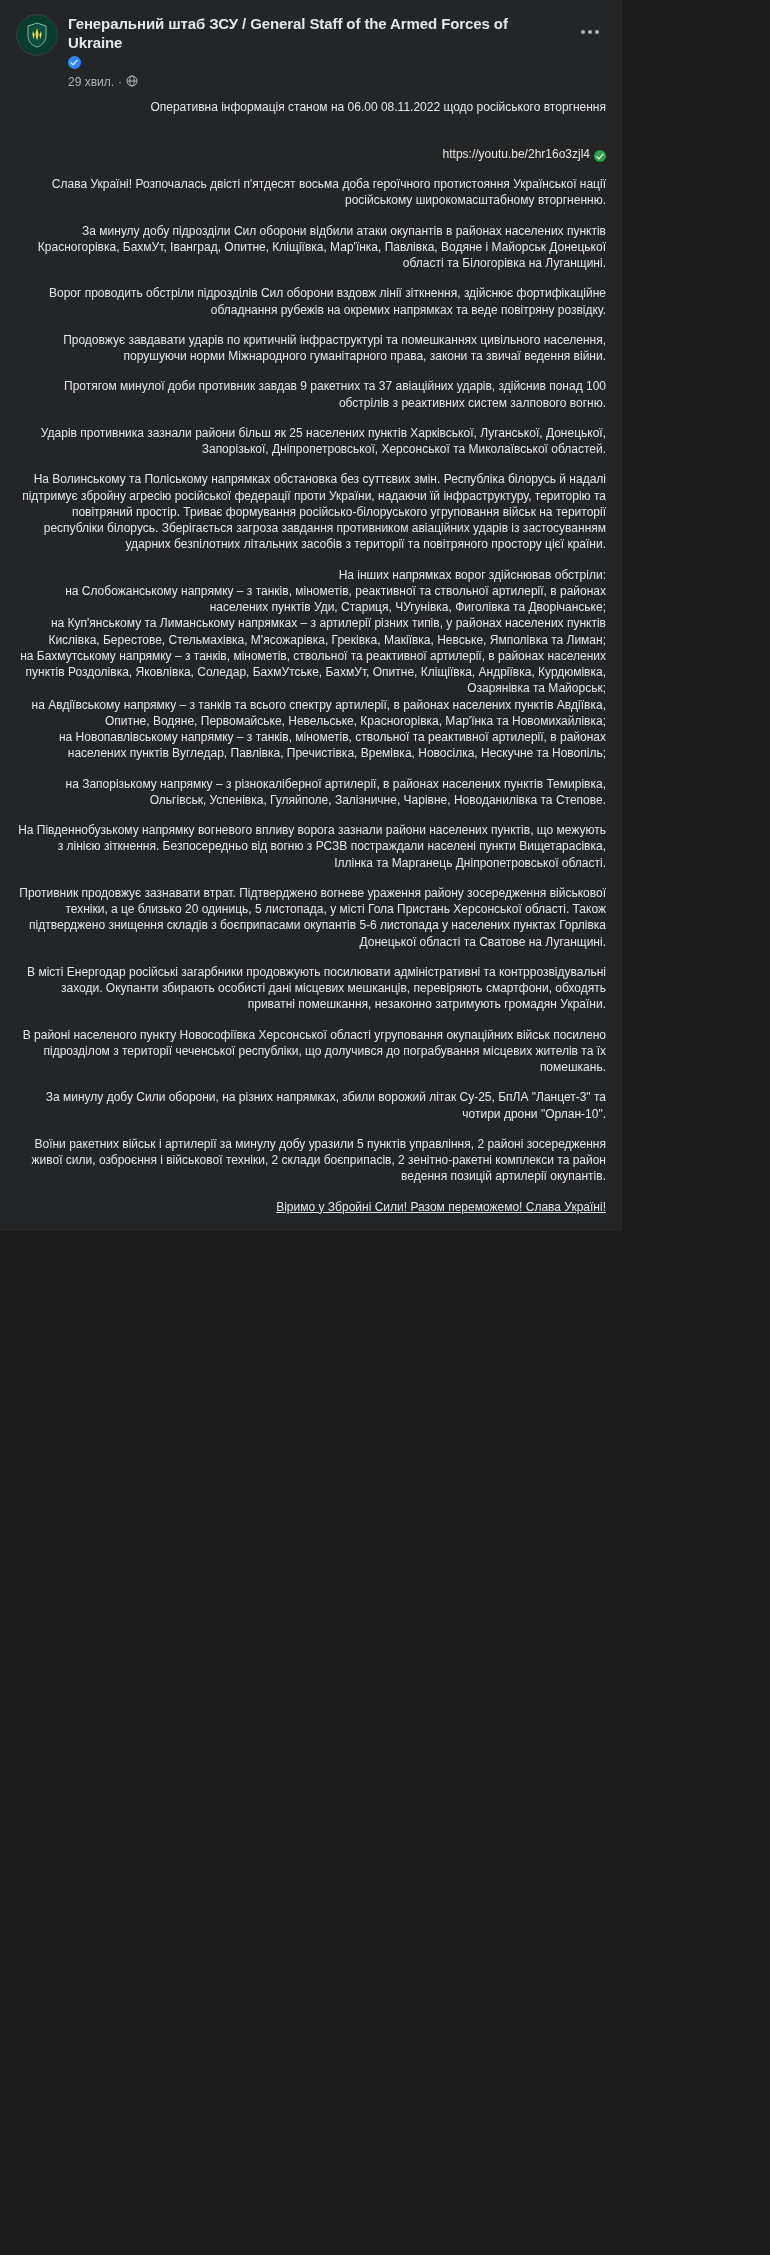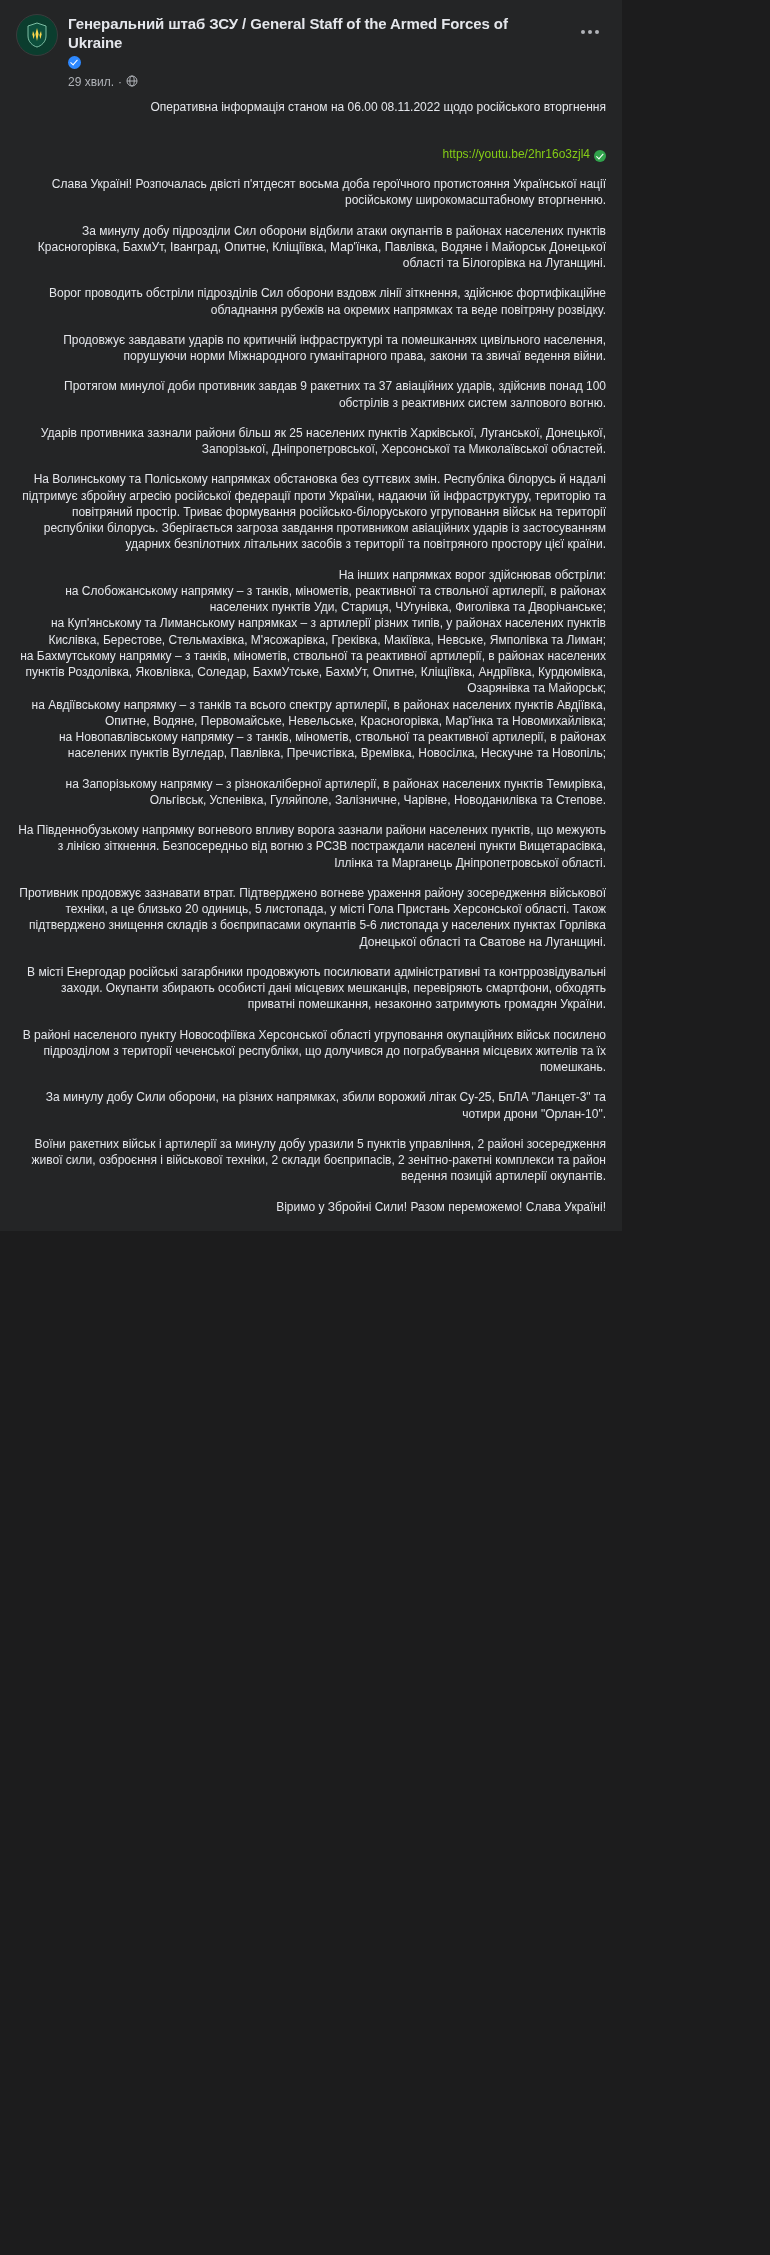--- a/index.html
+++ b/index.html
@@ -120,23 +120,24 @@
     font-size: 12px;
     line-height: 1.355;
     color: #e4e6eb;
     text-align: right;
   }
   .post-body p {
     margin: 0 0 14px 0;
   }
   .post-body p:last-child {
     margin-bottom: 0;
+    text-decoration: underline;
   }
   .link {
-    color: #84cc16;
+    color: #e5e5e5;
     text-decoration: none;
     word-break: break-all;
   }
   .link-row {
     display: inline-flex;
     align-items: center;
     gap: 4px;
     vertical-align: baseline;
   }
   .small-check {

